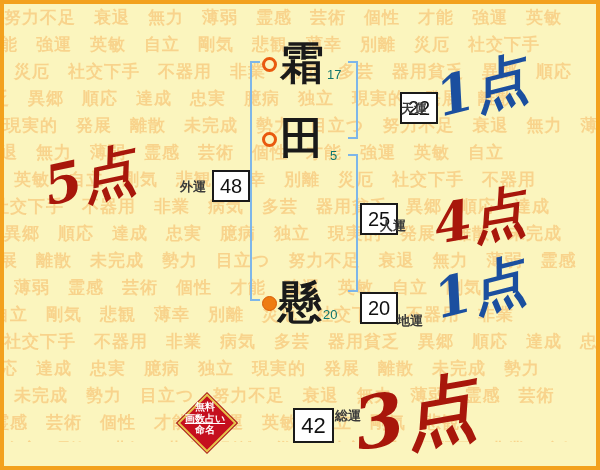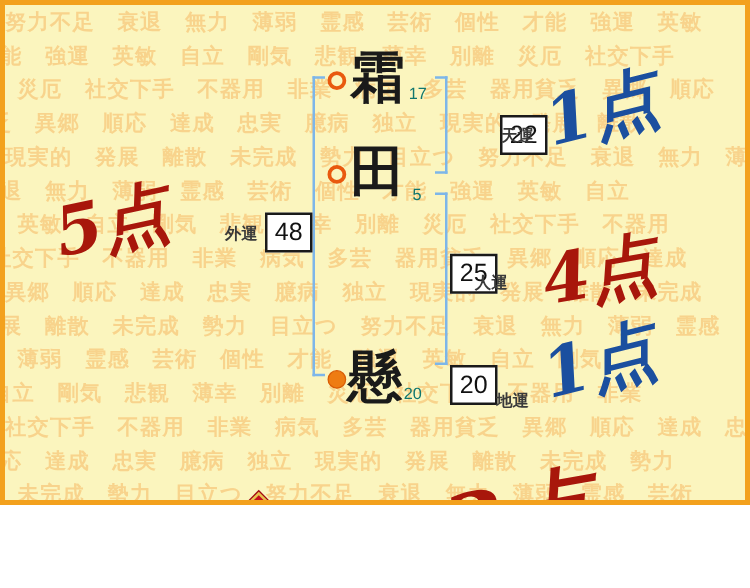--- a/index.html
+++ b/index.html
@@ -1,18 +1,18 @@
 <!DOCTYPE html>
 <html><head>
 <meta charset="utf-8">
 <style>
   html,body{margin:0;padding:0;}
   body{font-family:"Liberation Sans","DejaVu Sans",sans-serif;}
   .frame{
-    position:relative;width:600px;height:404px;box-sizing:border-box;
+    position:relative;width:600px;height:470px;box-sizing:border-box;
     background:#fbf5be;border:4px solid #f3a11d;overflow:hidden;padding-left:48px;
   }
   
   .watermark{
     position:absolute;left:0;top:0;width:600px;height:438px;overflow:hidden;z-index:0;
   }
   .wm-row{
     white-space:nowrap;font-size:17px;line-height:27px;font-weight:bold;
     color:#f6b964;opacity:.55;letter-spacing:1px;
   }

